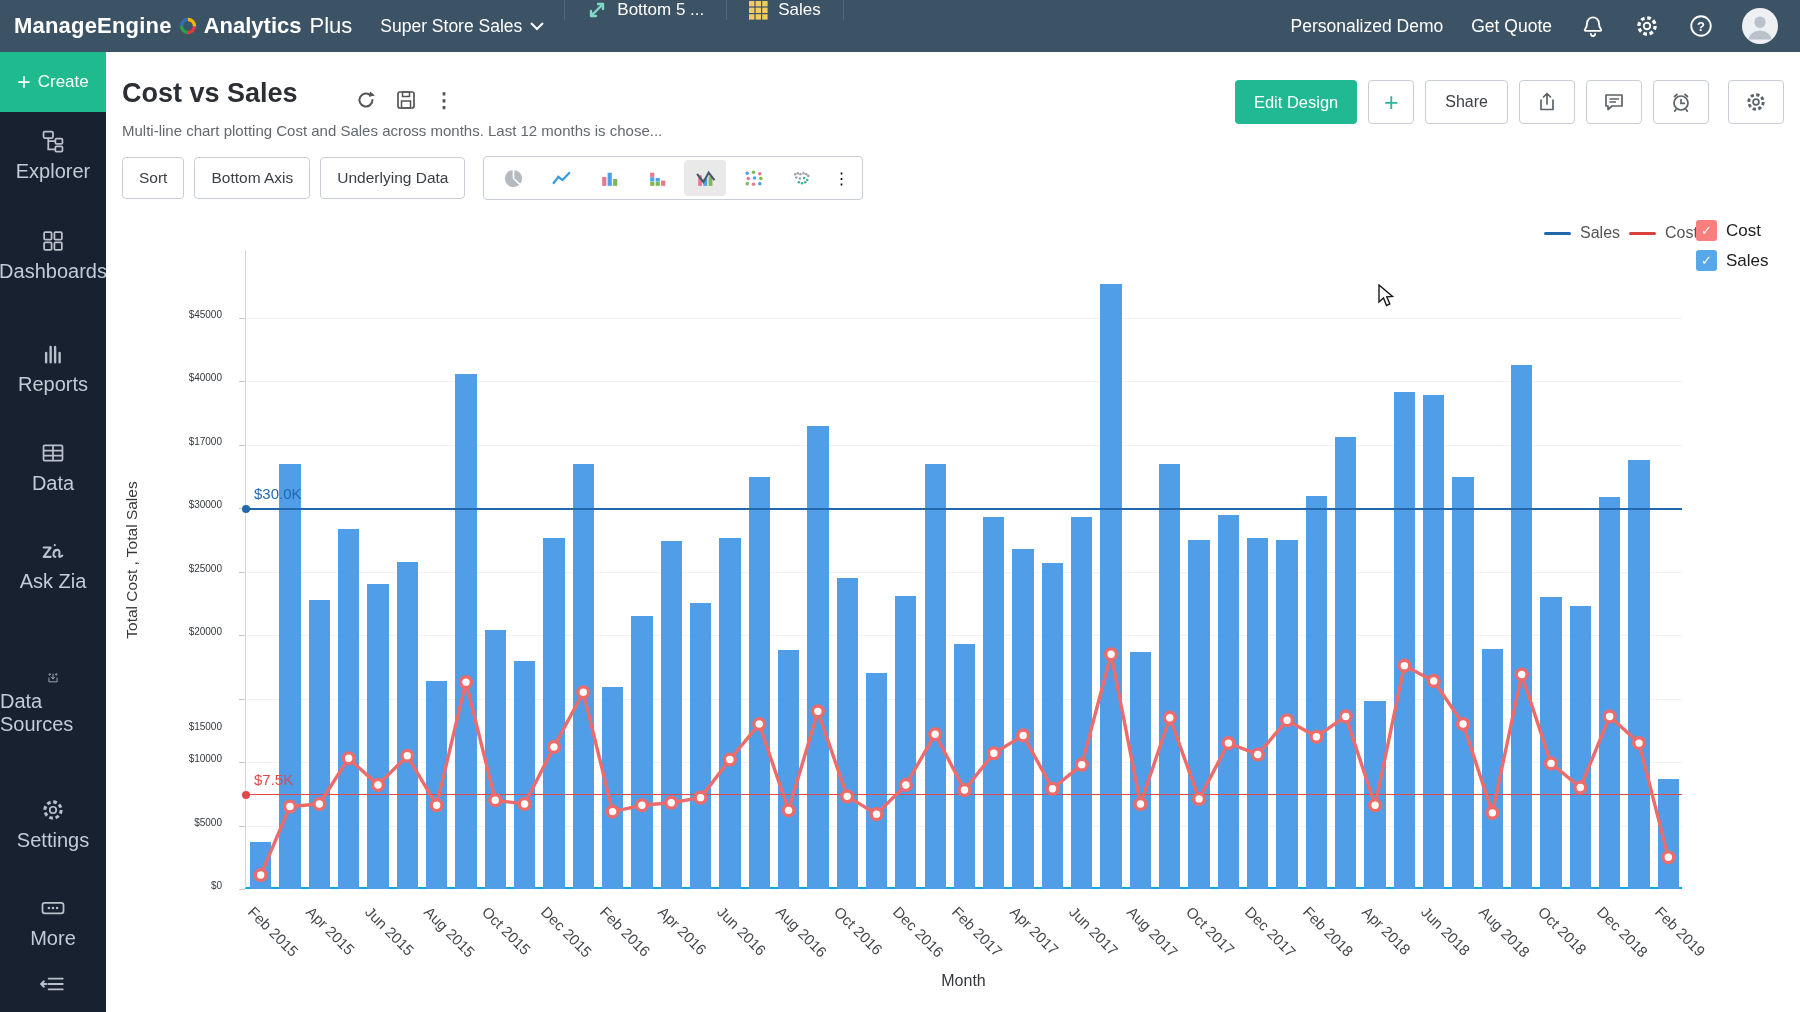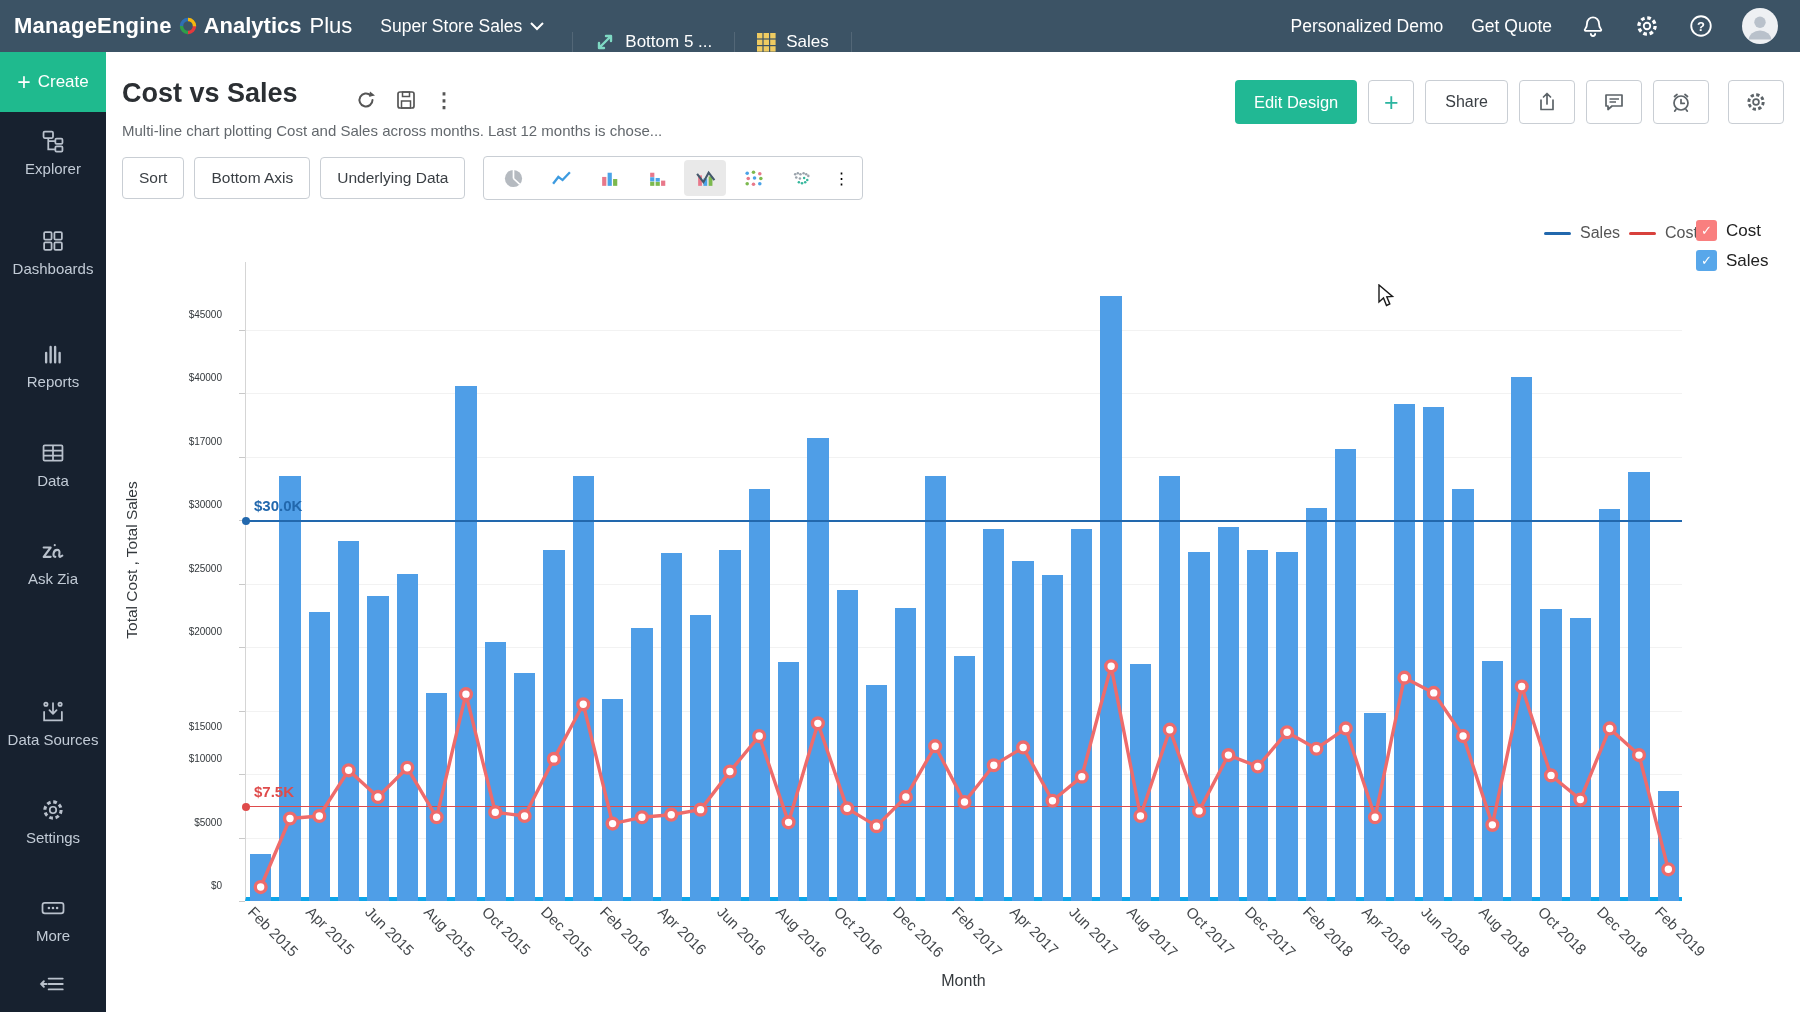--- a/index.html
+++ b/index.html
@@ -7,36 +7,36 @@
   .stage { position:relative; width:1800px; height:1012px; overflow:hidden; }
 
   
   .topnav { position:absolute; left:0; top:0; width:1800px; height:52px; background:#3c5365; display:flex; align-items:stretch; color:#fff; }
   .brand { display:flex; align-items:center; padding-left:14px; gap:4px; }
   .brand .me { font-size:22px; font-weight:bold; letter-spacing:.2px; }
   .brand .swirl { width:20px; height:20px; margin:0 2px; }
   .brand .an { font-size:22px; font-weight:bold; }
   .brand .pl { font-size:22px; font-weight:normal; margin-left:4px; }
   .workspace { display:flex; align-items:center; gap:8px; margin-left:28px; font-size:17.5px; cursor:pointer; }
-  .tabs { display:flex; align-items:flex-end; margin-left:28px; }
+  .tabs { display:flex; align-items:flex-start; margin-left:20px; }
   .tab { display:flex; align-items:center; gap:10px; padding:0 22px; font-size:17px; border-left:1px solid rgba(255,255,255,.12); cursor:pointer; }
   .tab:last-child { border-right:1px solid rgba(255,255,255,.12); }
   .tab.active { background:#5c6f80; }
   .tab .close { font-size:19px; color:#dfe5ea; margin-left:4px; }
   .nav-right { margin-left:auto; display:flex; align-items:center; gap:28px; padding-right:22px; }
   .nav-link { font-size:17.5px; cursor:pointer; }
   .nav-ic { width:26px; height:26px; display:flex; align-items:center; justify-content:center; cursor:pointer; }
   .avatar { width:36px; height:36px; border-radius:50%; background:#eef0f3; overflow:hidden; cursor:pointer; }
 
   
   .sidebar { position:absolute; left:0; top:52px; width:106px; bottom:0; background:#17212f; }
   .create-btn { position:absolute; left:0; top:0; width:106px; height:60px; background:#1fba8e; color:#fff; display:flex; align-items:center; justify-content:center; gap:7px; font-size:17px; cursor:pointer; }
   .create-btn .plus { font-size:23px; font-weight:300; }
   .side-item { position:absolute; left:0; width:106px; height:64px; display:flex; flex-direction:column; align-items:center; gap:6px; color:#c2cbd6; cursor:pointer; }
-  .side-item span { font-size:15px; }
+  .side-item span { font-size:20px; }
   .side-item svg { stroke:#b9c1cc; fill:none; stroke-width:1.5; }
   .collapse { position:absolute; left:0; width:106px; display:flex; justify-content:center; cursor:pointer; }
 
   
   .main { position:absolute; left:106px; top:52px; right:0; bottom:0; background:#fff;padding-left:40px; }
   .page-title { position:absolute; left:16px; top:26px; font-size:27px; font-weight:bold; color:#2b2f33; }
   .title-icons { position:absolute; left:248px; top:36px; display:flex; gap:16px; align-items:center; }
   .title-icons .tic { width:24px; height:24px; display:flex; align-items:center; justify-content:center; cursor:pointer; }
   .kebab { font-size:20px; color:#555; font-weight:bold; cursor:pointer; }
   .subtitle { position:absolute; left:16px; top:70px; font-size:15px; color:#63686d; }
@@ -63,21 +63,21 @@
   .lc-box { width:21px; height:21px; border-radius:3px; color:#fff; font-size:13px; display:flex; align-items:center; justify-content:center; }
   .lc-label { font-size:17px; color:#222; }
 
   .y-title { position:absolute; left:-113px; top:498px; width:280px; height:20px; text-align:center; font-size:15.5px; color:#33383c; transform:rotate(-90deg); }
   .y-labels { position:absolute; left:0; top:198px; width:128px; height:639px; }
   .y-labels span { position:absolute; right:12px; font-size:10px; color:#33383c; }
   .x-labels { position:absolute; left:139px; top:845px; width:1437px; height:70px; }
   .x-labels span { position:absolute; font-size:15px; color:#44484c; white-space:nowrap; transform:rotate(45deg); transform-origin:0 0; }
   .x-axis-title { position:absolute; left:139px; top:920px; width:1437px; text-align:center; font-size:16px; color:#33383c; }
 
-  #plot { position:absolute; left:139px; top:210px; width:1437px; height:639px; border-left:1px solid #d5d5d5; border-bottom:4px solid #0ea5e9;font-weight:bold; }
+  #plot { position:absolute; left:139px; top:198px; width:1437px; height:639px; border-left:1px solid #d5d5d5; border-bottom:2px solid #0ea5e9; }
   .gridline { position:absolute; left:0; width:100%; height:1px; background:#f2f2f2; }
   .bar { position:absolute; background:#4f9ee7; }
   .refline { position:absolute; left:0; width:100%; }
   .ref-label { position:absolute; font-size:15px; }
   .ref-dot { position:absolute; border-radius:50%; }
   #cost-svg { position:absolute; left:0; top:0; overflow:visible; }
   .ytick { position:absolute; width:6px; height:1px; background:#c9c9c9; }
 
   .cursor { position:absolute; left:1272px; top:232px; }
 </style>
@@ -198,21 +198,21 @@
       <span>Data</span>
     </div>
     <div class="side-item" style="top:486px">
       <svg width="28" height="26" viewBox="0 0 24 22">
         <path d="M4 8 h6 l-6 8 h6" stroke-width="1.8" stroke-linecap="round" stroke-linejoin="round"></path>
         <path d="M14 16 q-2 0 -1.5-3 q.5-3 3-3 q2.5 0 2 3 q-.5 3 .5 3 l2 -1" stroke-width="1.8" stroke-linecap="round" fill="none"></path>
         <circle cx="13.5" cy="6" r="0.9" fill="#b9c1cc" stroke="none"></circle>
       </svg>
       <span>Ask Zia</span>
     </div>
-    <div class="side-item" style="top:647px">
+    <div class="side-item" style="top:620px">
       <svg width="26" height="26" viewBox="0 0 22 22">
         <path d="M3.5 11 v7 h15 v-7" stroke-linecap="round"></path>
         <path d="M11 3.5 v9 M8 9.5 l3 3 3 -3" stroke-linecap="round" stroke-linejoin="round"></path>
         <circle cx="5" cy="4.5" r="1.4"></circle>
           <circle cx="17" cy="4.5" r="1.4"></circle>
       </svg>
       <span>Data Sources</span>
     </div>
     <div class="side-item" style="top:745px">
       <svg width="26" height="26" viewBox="0 0 24 24">

